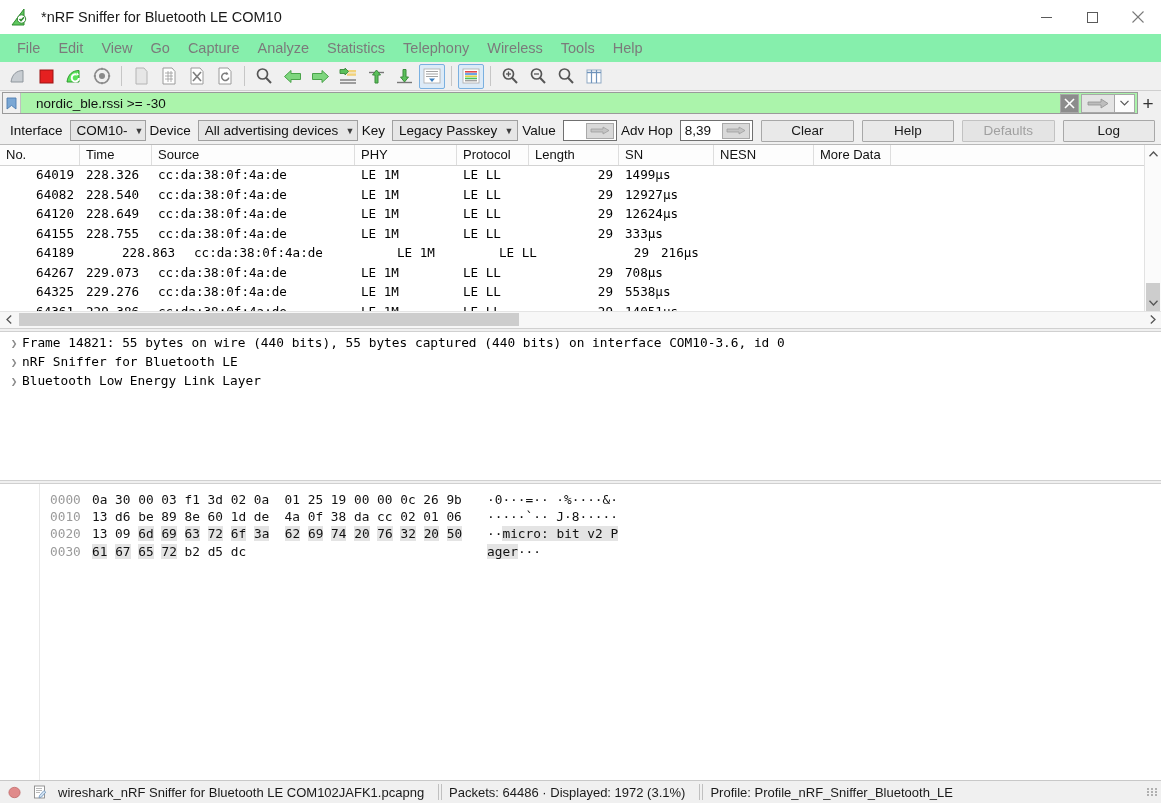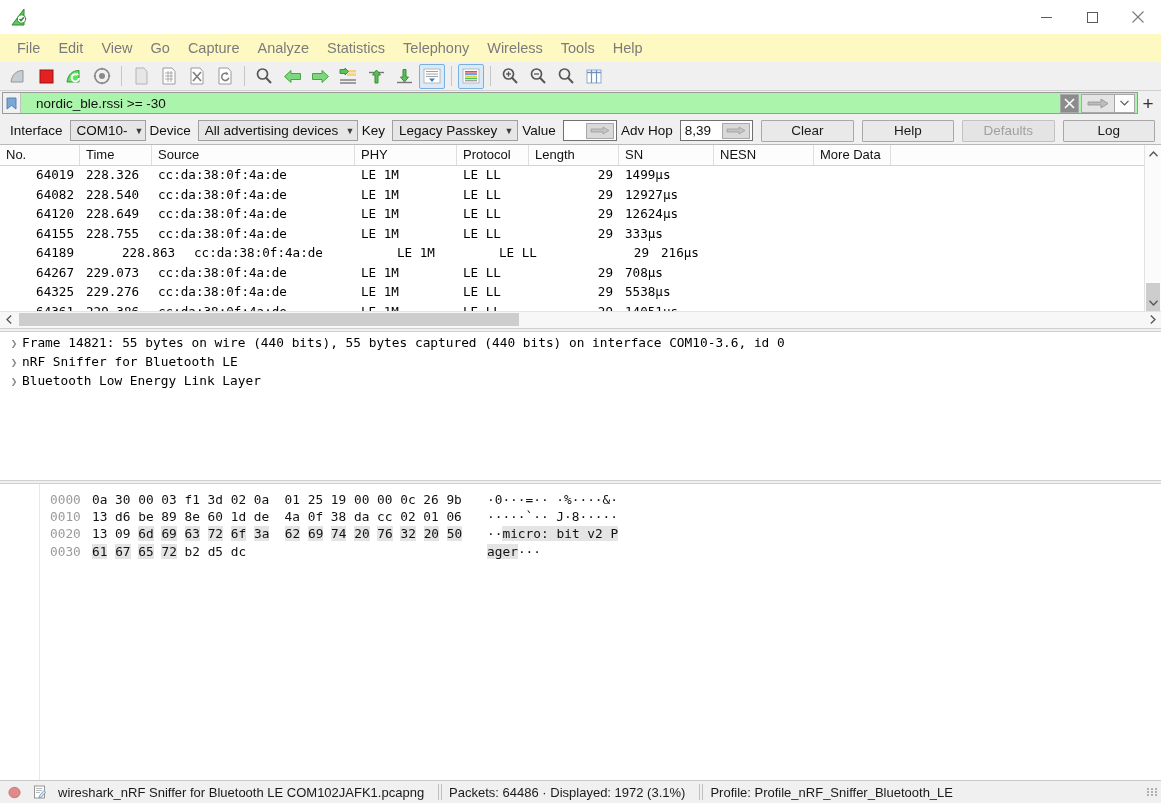--- a/index.html
+++ b/index.html
@@ -21,21 +21,21 @@
   .title-text { font-size: 14.5px; color: #1a1a1a; letter-spacing: 0px; }
   .win-controls { margin-left: auto; display: flex; height: 34px; }
   .win-btn {
     width: 46px; height: 34px; display: flex; align-items: center; justify-content: center;
     color: #5a5a5a;
   }
 
   
   .menubar {
     height: 28px; min-height: 28px; display: flex; align-items: center;
-    padding-left: 8px; background: #fef9c3;
+    padding-left: 8px; background: #86efac;
   }
   .menu-item {
     padding: 3px 9px; font-size: 14.5px; color: #7b7b7b; cursor: default;
   }
 
   
   .toolbar {
     height: 29px; min-height: 29px; display: flex; align-items: center;
     background: #f0f0f0; border-bottom: 1px solid #cfcfcf; padding: 0 4px;
   }
@@ -172,20 +172,21 @@
 
   <div class="titlebar">
     <div class="title-icon">
       <svg width="22" height="22" viewBox="0 0 22 22">
         <path d="M2 19 L14 3 L14 19 Z" fill="#5fc85f"></path>
         <path d="M2 19 L14 3 L14 19 Z" fill="none" stroke="#2f8a2f" stroke-width="1"></path>
         <circle cx="11.5" cy="13" r="4.2" fill="#ffffff" stroke="#2f8a2f" stroke-width="1"></circle>
         <path d="M9.5 13 L11 14.6 L14 11.2" stroke="#2f8a2f" stroke-width="1.6" fill="none"></path>
       </svg>
     </div>
+    <div class="title-text">*nRF Sniffer for Bluetooth LE COM10</div>
     <div class="win-controls">
       <div class="win-btn">
         <svg width="11" height="11" viewBox="0 0 11 11">
             <line x1="0" y1="5.5" x2="11" y2="5.5" stroke="#5a5a5a" stroke-width="1"></line>
           </svg>
       </div>
       <div class="win-btn">
         <svg width="11" height="11" viewBox="0 0 11 11">
             <rect x="0.5" y="0.5" width="10" height="10" fill="none" stroke="#5a5a5a" stroke-width="1"></rect>
           </svg>

